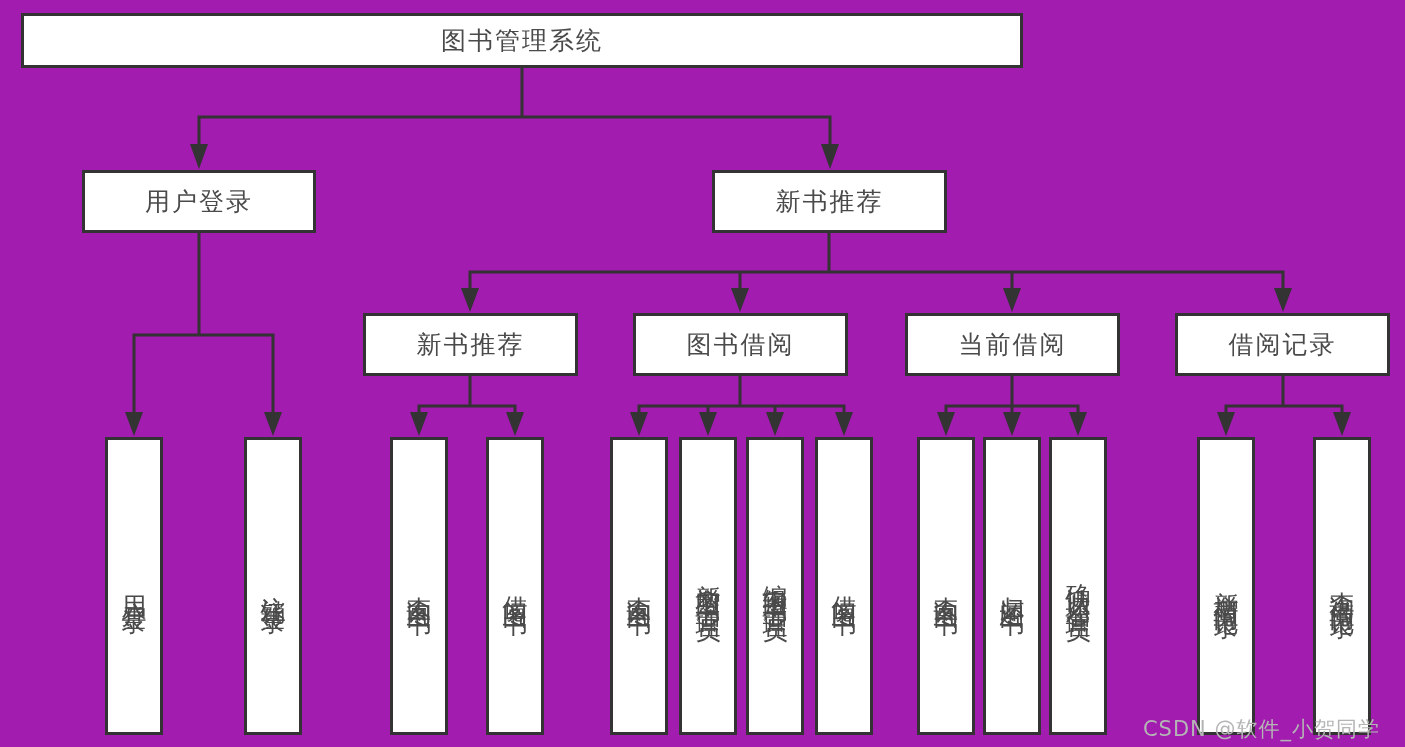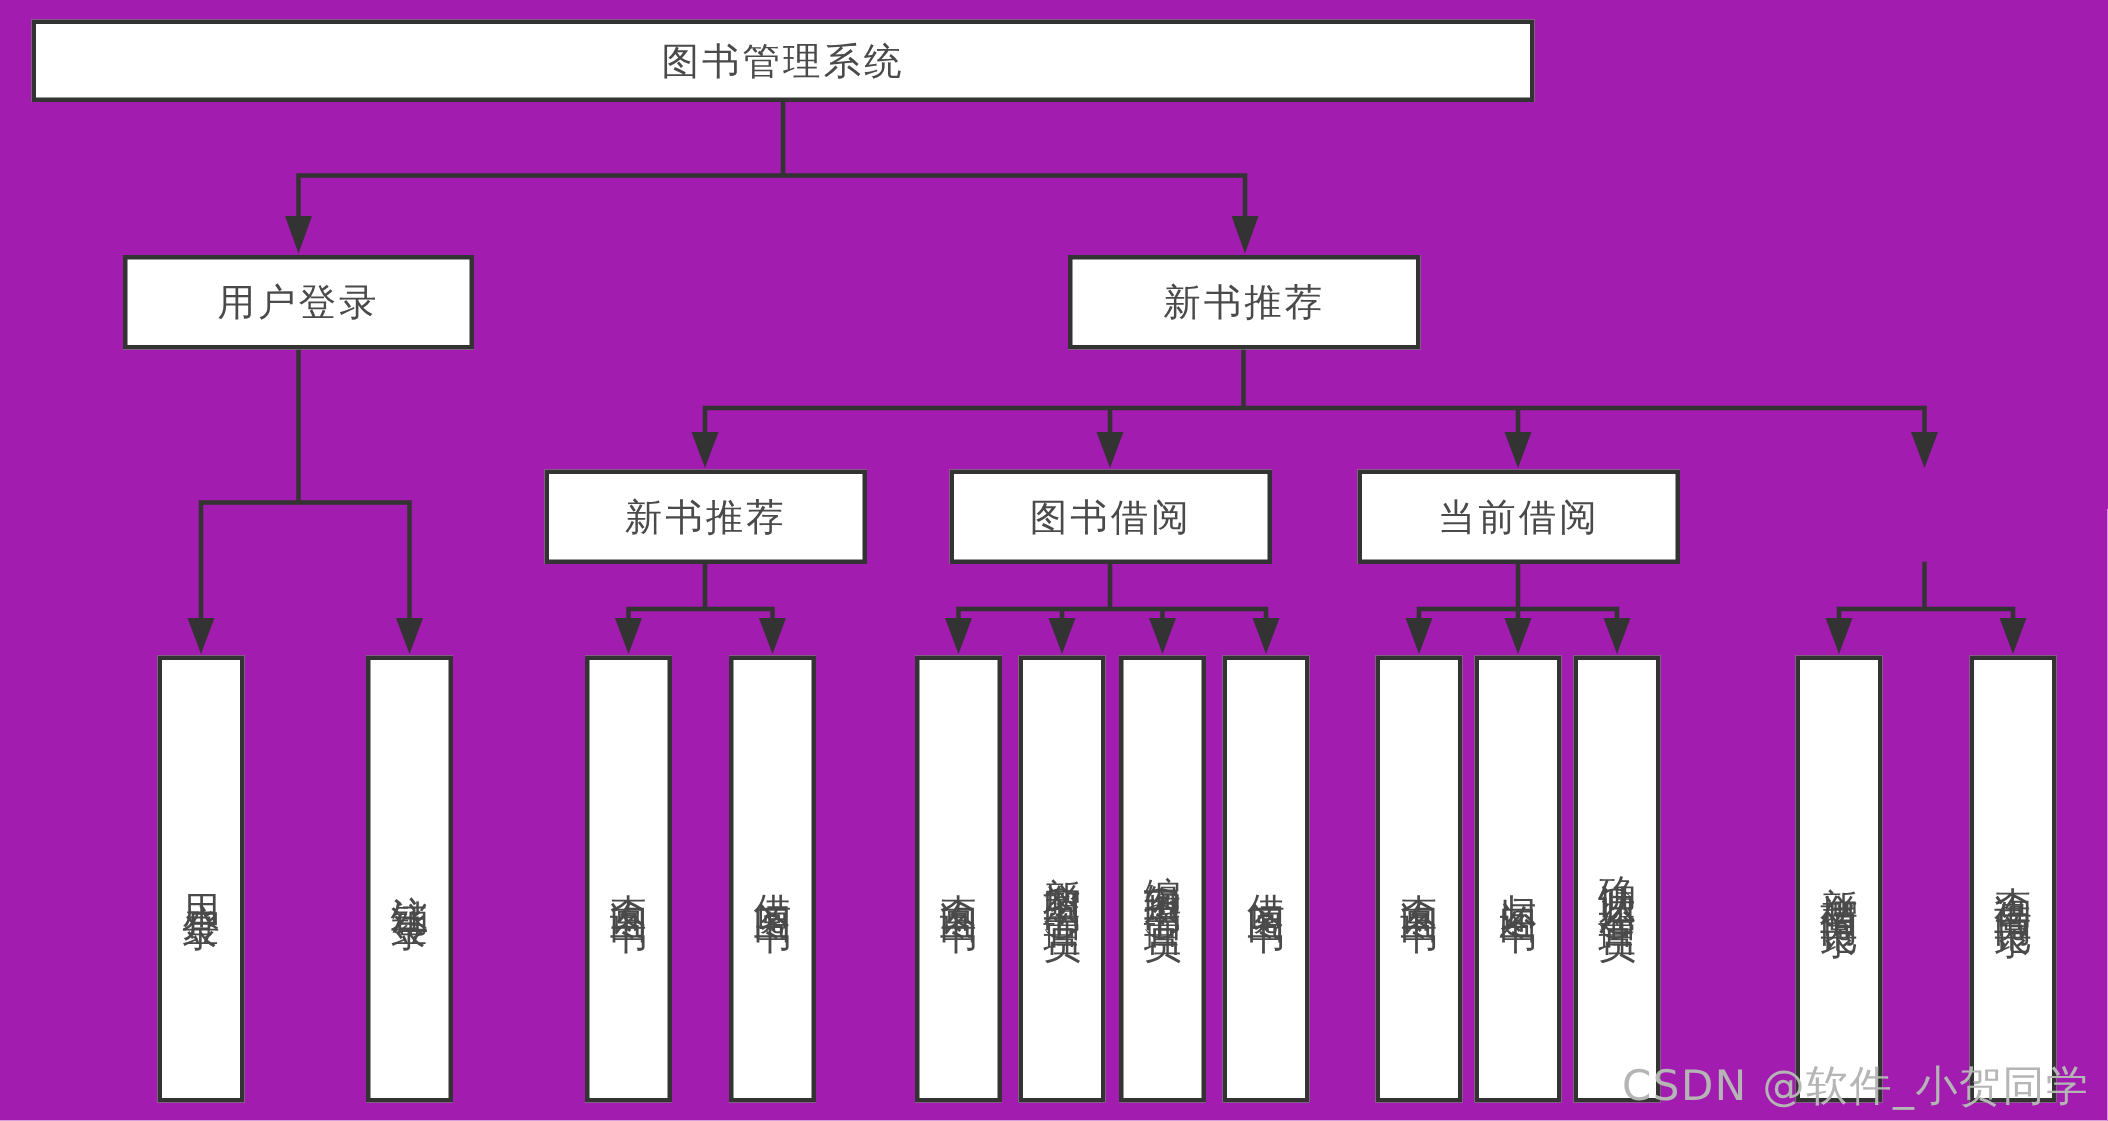--- a/index.html
+++ b/index.html
@@ -12,22 +12,22 @@
     position:absolute;box-sizing:border-box;border:3px solid #333333;
     background:#ffffff;display:flex;align-items:center;justify-content:center;
     color:#4a4a4a;z-index:2;
   }
   .hnode{font-size:25px;letter-spacing:2px;white-space:nowrap;}
   .vnode .v-label{
     writing-mode:vertical-rl;font-size:25px;letter-spacing:5px;line-height:1;
     color:#4a4a4a;
   }
   .watermark{
-    position:absolute;right:12px;bottom:4px;z-index:5;color:#b5b5b5;
-    font-size:28px;letter-spacing:1px;white-space:nowrap;
+    position:absolute;right:25px;bottom:4px;z-index:5;color:#b5b5b5;
+    font-size:21px;letter-spacing:1px;white-space:nowrap;
   }
 </style>
 </head>
 <body>
 
 <div class="stage">
 
   <svg class="connectors" width="1405" height="747" viewBox="0 0 1405 747">
     <g stroke="#333333" stroke-width="3" fill="none" stroke-linecap="square">
 
@@ -81,20 +81,23 @@
 
   <div class="node hnode" style="left:363px;top:313px;width:215px;height:63px;">
     <span>新书推荐</span>
   </div>
   <div class="node hnode" style="left:633px;top:313px;width:215px;height:63px;">
     <span>图书借阅</span>
   </div>
   <div class="node hnode" style="left:905px;top:313px;width:215px;height:63px;">
     <span>当前借阅</span>
   </div>
+  <div class="node hnode" style="left:1175px;top:313px;width:215px;height:63px;">
+    <span>借阅记录</span>
+  </div>
 
   <div class="node vnode" style="left:105px;top:437px;width:58px;height:298px;">
     <span class="v-label">用户登录</span>
   </div>
   <div class="node vnode" style="left:244px;top:437px;width:58px;height:298px;">
     <span class="v-label">注销登录</span>
   </div>
 
   <div class="node vnode" style="left:390px;top:437px;width:58px;height:298px;">
     <span class="v-label">查询图书</span>

